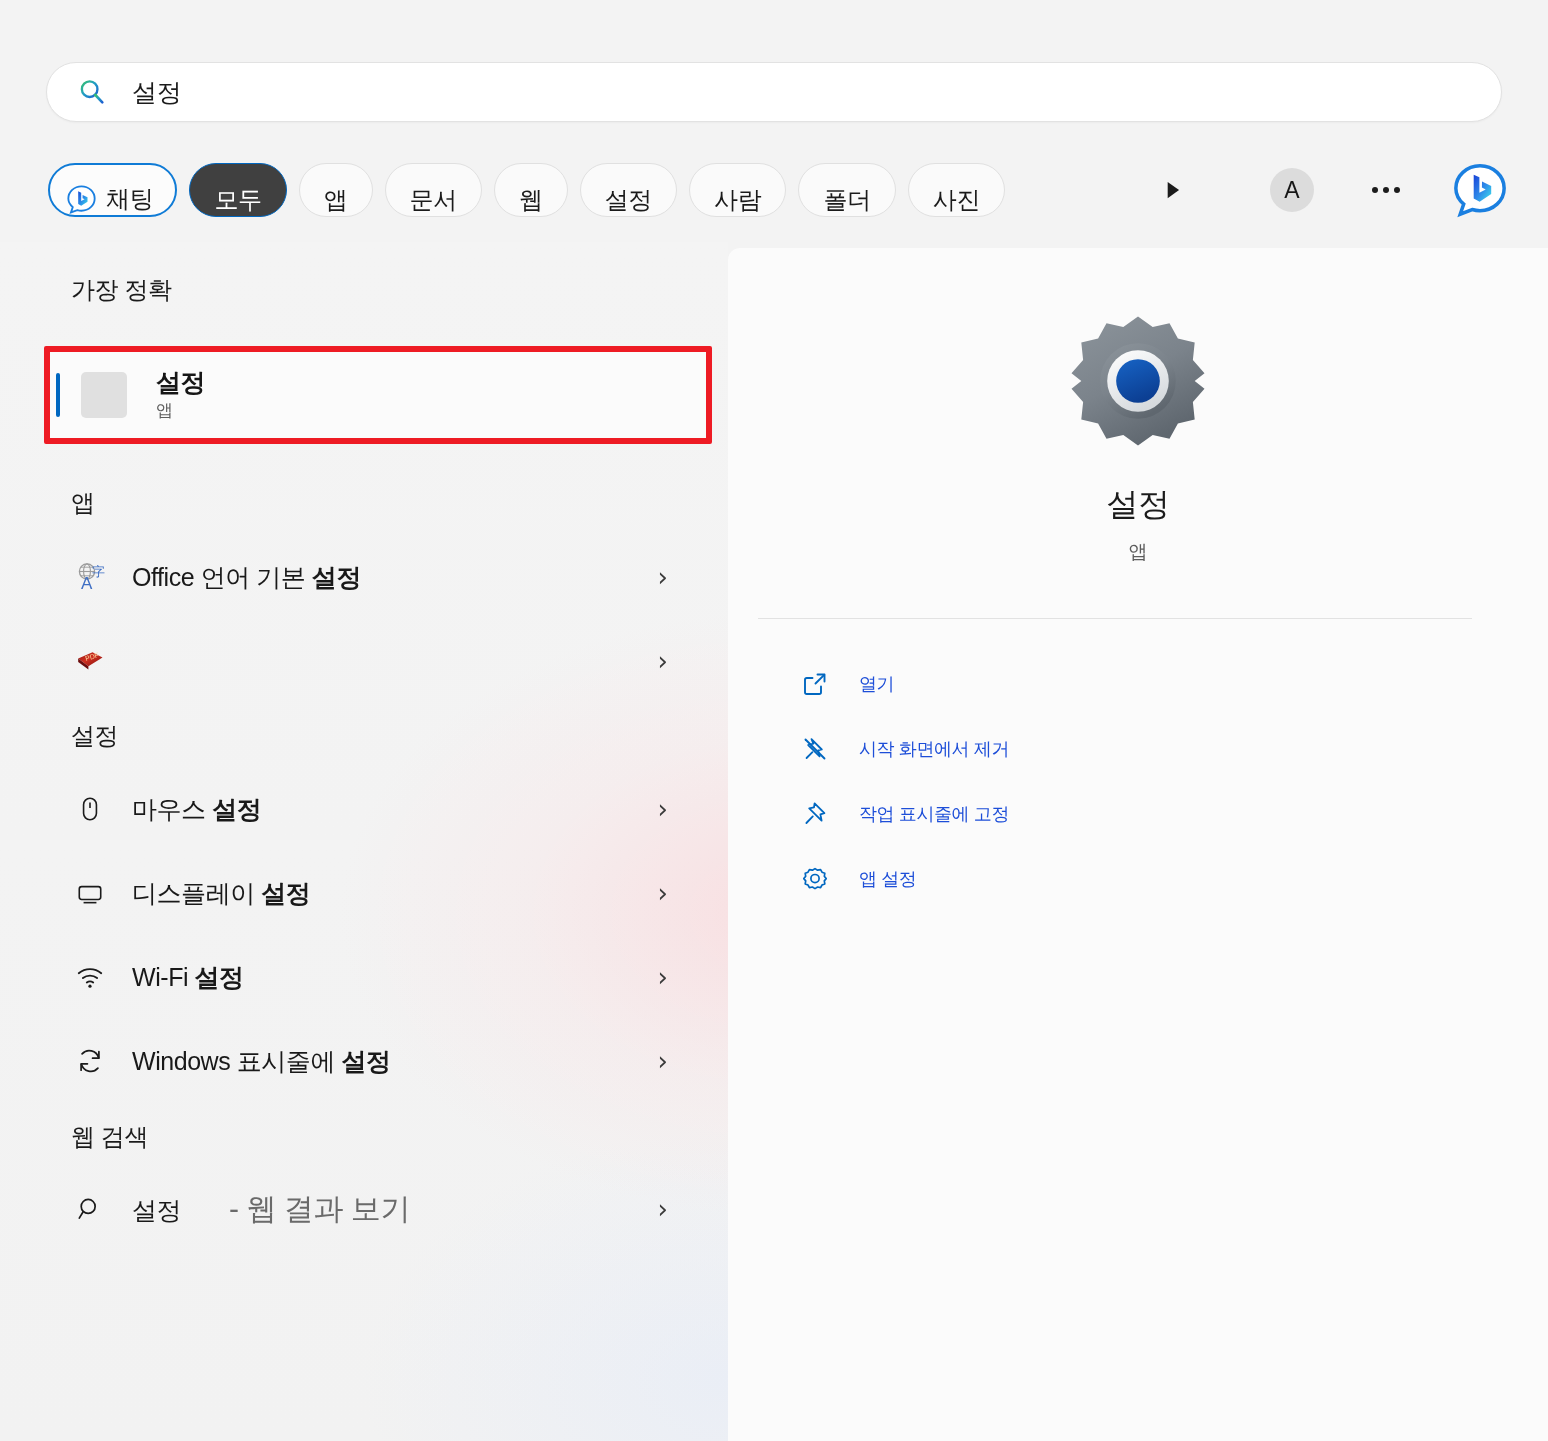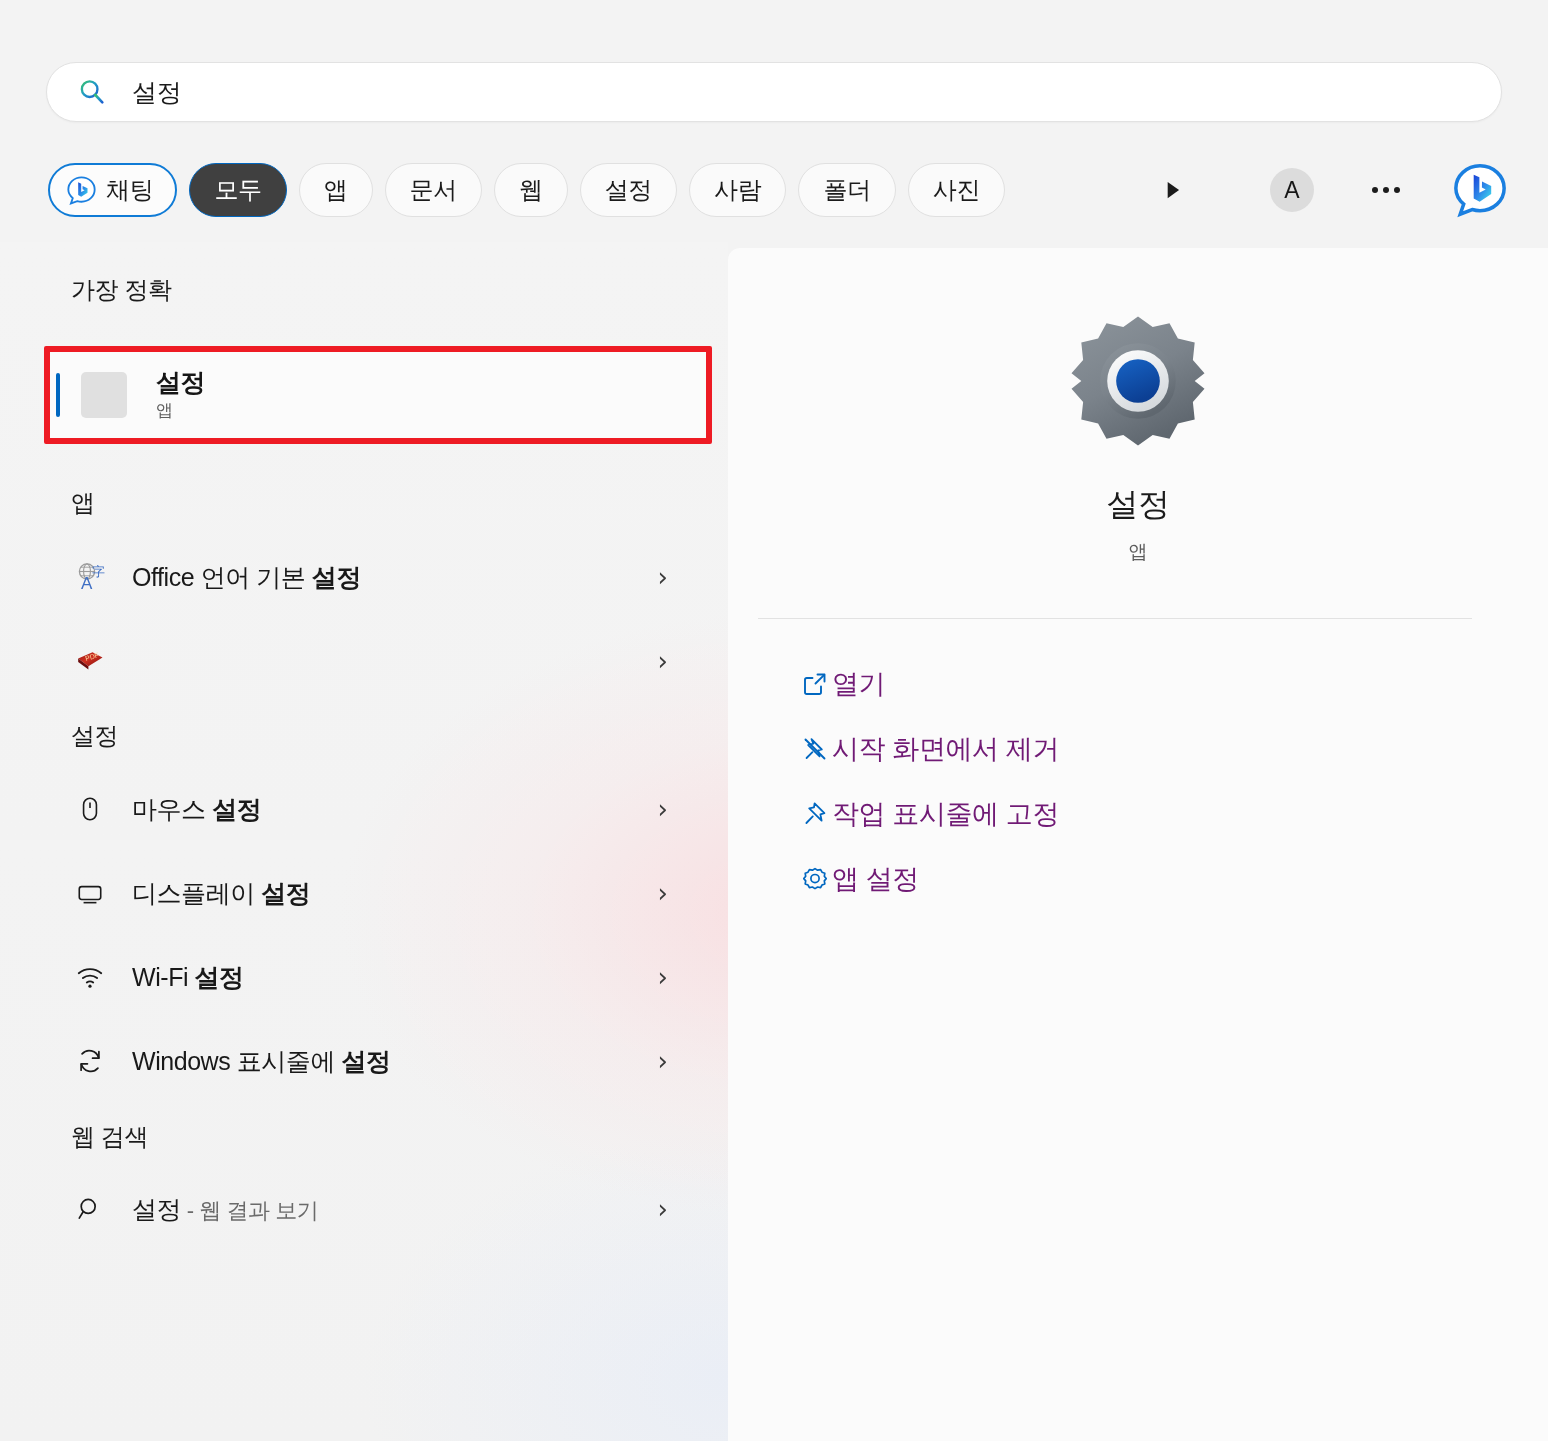--- a/index.html
+++ b/index.html
@@ -52,21 +52,21 @@
     display: flex;
     align-items: center;
     gap: 12px;
   }
   .pill {
     height: 54px;
     border-radius: 27px;
     border: 1px solid #e0e0e0;
     background: #fafafa;
     display: flex;
-    align-items: center;
+    align-items: flex-end;
     justify-content: center;
     padding: 0 24px;
     font-size: 24px;
     color: #1b1b1b;
     white-space: nowrap;
     letter-spacing: -0.3px;
   }
   .pill.chat {
     border: 2px solid #0f7bd6;
     background: #fcfcfc;
@@ -181,21 +181,21 @@
     flex: 0 0 auto;
   }
   .res-label {
     margin-left: 22px;
     font-size: 25px;
     color: #191919;
     letter-spacing: -0.45px;
     white-space: nowrap;
   }
   .res-label b { font-weight: bold; }
-  .res-label .muted { color: #6a6a6a; font-size: 22px; }
+  .res-label .muted { color: #6a6a6a; font-size: 30px; margin-left: 40px; }
   .chev {
     margin-left: auto;
     color: #3b3b3b;
     font-size: 26px;
     line-height: 1;
     font-family: "DejaVu Sans", sans-serif;
     padding-right: 22px;
   }
 
   
@@ -240,22 +240,23 @@
     align-items: center;
     border-radius: 6px;
     padding-left: 20px;
   }
   .action-icon {
     width: 34px; height: 34px;
     display: flex; align-items: center; justify-content: center;
     flex: 0 0 auto;
   }
   .action-label {
-    font-size: 27px;
-    color: #701a75;
+    margin-left: 27px;
+    font-size: 18px;
+    color: #1d4ed8;
     letter-spacing: -0.4px;
   }
 </style>
 </head>
 <body>
 
 <div class="searchbar-wrap">
   <div class="searchbar">
     <span class="search-icon-box">
       <svg width="30" height="30" viewBox="0 0 32 32">

